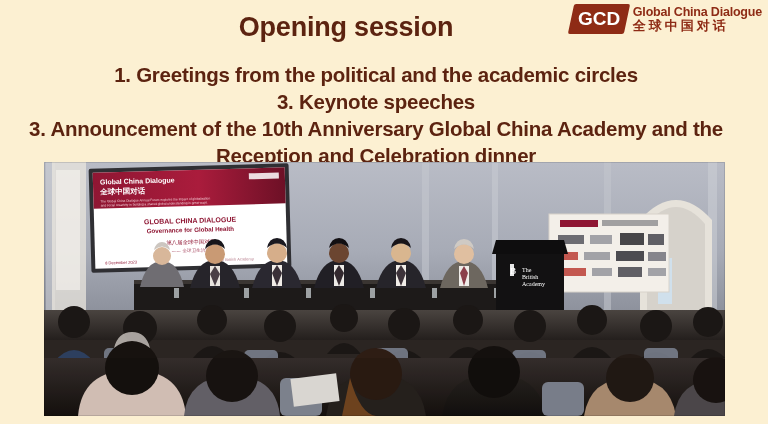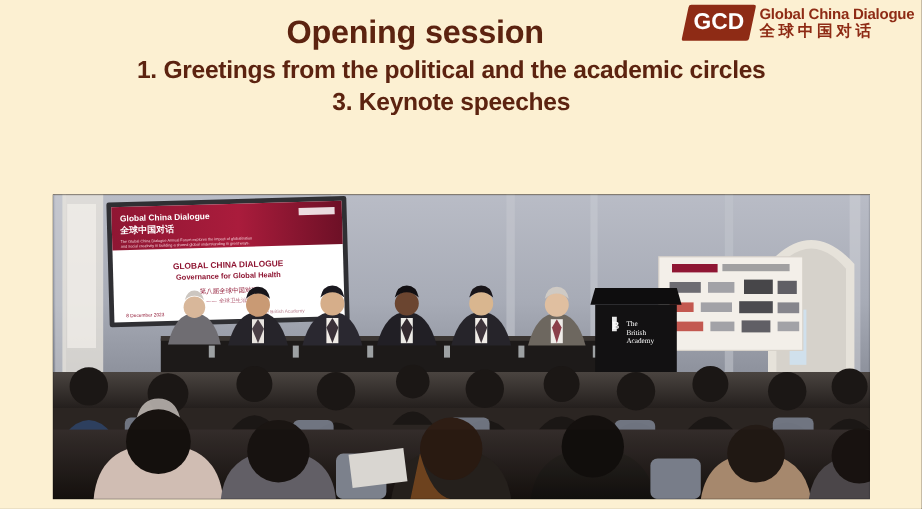--- a/index.html
+++ b/index.html
@@ -81,21 +81,21 @@
     color: #5c2310;
     font-size: 27px;
     font-weight: bold;
     letter-spacing: -0.2px;
   }
 
   
   .agenda {
     position: absolute;
     left: 0;
-    top: 46px;
+    top: 62px;
     width: 752px;
     text-align: center;
     color: #5c2310;
     font-size: 20.5px;
     font-weight: bold;
     line-height: 1.31;
     letter-spacing: -0.25px;
   }
   .agenda-item { white-space: pre-wrap; }
 
@@ -124,20 +124,21 @@
       <div class="en">Global China Dialogue</div>
       <div class="cn">全球中国对话</div>
     </div>
   </div>
 
   <div class="title">Opening session</div>
 
   <div class="agenda">
     <div class="agenda-item">1. Greetings from the political and the academic circles</div>
     <div class="agenda-item">3. Keynote speeches</div>
+    <div class="agenda-item">3. Announcement of the 10th Anniversary Global China Academy and the Reception and Celebration dinner</div>
   </div>
 
   <div class="photo">
     <svg viewBox="0 0 681 254" preserveAspectRatio="none">
       <defs>
         <linearGradient id="wallG" x1="0" y1="0" x2="0" y2="1">
           <stop offset="0%" stop-color="#b9bcc6"></stop>
           <stop offset="60%" stop-color="#a7abb6"></stop>
           <stop offset="100%" stop-color="#8d919c"></stop>
         </linearGradient>

